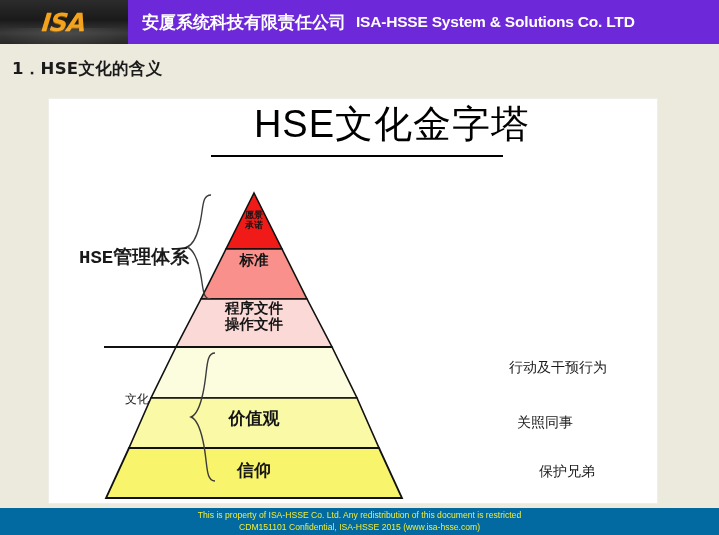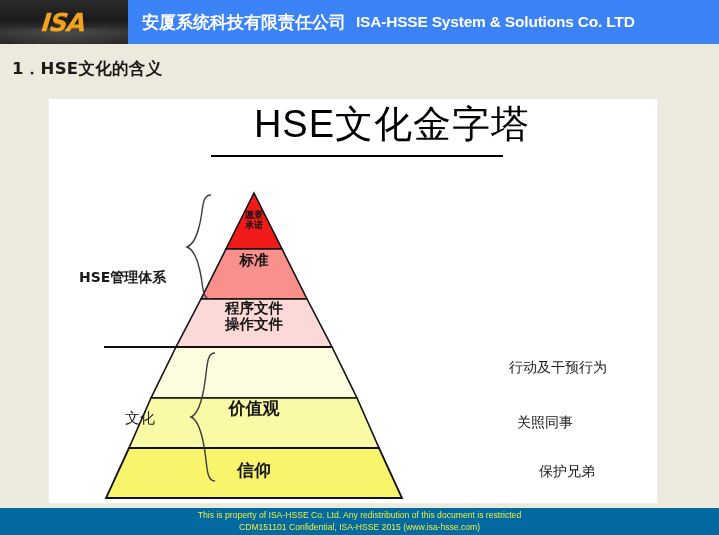--- a/index.html
+++ b/index.html
@@ -44,21 +44,21 @@
     font-size: 25px;
     font-weight: 700;
     font-style: italic;
     letter-spacing: -1px;
     transform: skewX(-6deg);
     text-shadow: 0 1px 0 #8a5a07;
     user-select: none;
   }
   .header-blue {
     flex: 1;
-    background: #3b82f6;
+    background: #6d28d9;
     display: flex;
     align-items: center;
     padding-left: 14px;
     gap: 10px;
     white-space: nowrap;
     overflow: hidden;
   }
   .header-cn {
     color: #ffffff;
     font-size: 17px;
@@ -142,33 +142,33 @@
     color: #151515;
     font-family: "DejaVu Sans", sans-serif;
     line-height: 1.08;
     white-space: nowrap;
     user-select: none;
   }
   .tl-vision { left: 155px; top: 112px; width: 100px; font-size: 9px; font-weight: 700; }
   .tl-policy { left: 140px; top: 154px; width: 130px; font-size: 14.5px; font-weight: 700; }
   .tl-procedure { left: 120px; top: 202px; width: 170px; font-size: 14.5px; font-weight: 700; }
   .tl-behavior { left: 110px; top: 258px; width: 190px; font-size: 17px; }
-  .tl-values { left: 110px; top: 300px; width: 190px; font-size: 17px; font-weight: 700; }
+  .tl-values { left: 110px; top: 310px; width: 190px; font-size: 17px; font-weight: 700; }
   .tl-belief { left: 110px; top: 362px; width: 190px; font-size: 17px; font-weight: 700; }
 
   
   .side-label {
     position: absolute;
     color: #1a1a1a;
     font-family: "DejaVu Sans", sans-serif;
     white-space: nowrap;
     user-select: none;
   }
-  .sl-left-hse { left: 30px; top: 170px; font-size: 14px; font-weight: 700; }
-  .sl-left-culture { left: 76px; top: 310px; font-size: 15px; }
+  .sl-left-hse { left: 30px; top: 145px; font-size: 19px; font-weight: 700; font-family: Liberation Mono, monospace; }
+  .sl-left-culture { left: 76px; top: 292px; font-size: 12px; }
   .sl-right-1 { left: 460px; top: 260px; font-size: 14px; }
   .sl-right-2 { left: 468px; top: 315px; font-size: 14px; text-align: center; }
   .sl-right-3 { left: 490px; top: 364px; font-size: 14px; }
 
   
   .footer {
     position: absolute;
     left: 0;
     top: 508px;
     width: 719px;

